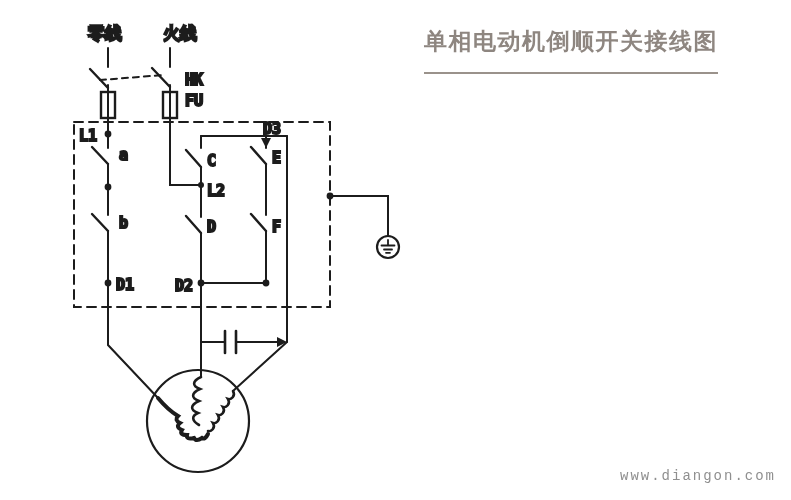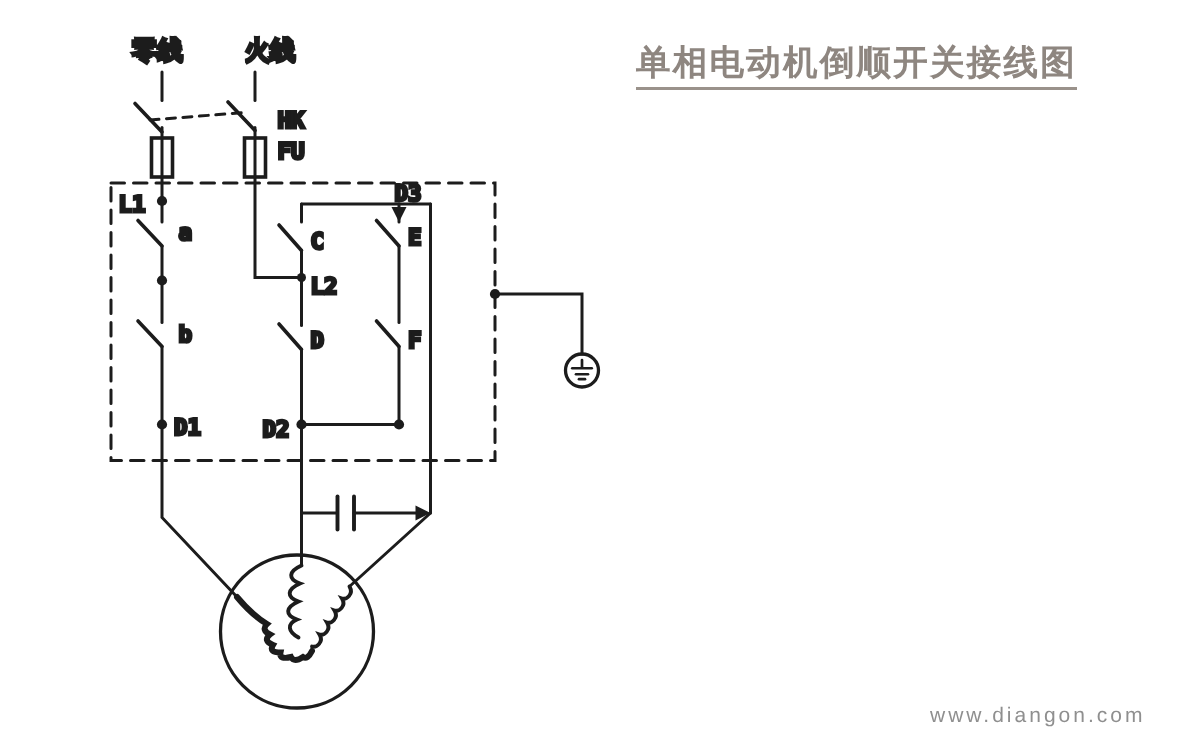--- a/index.html
+++ b/index.html
@@ -12,31 +12,31 @@
   }
   .diagram-svg{position:absolute;left:0;top:0;}
   .title{
     position:absolute;
     left:424px;top:26px;
     font-size:23px;
     font-weight:bold;
     letter-spacing:1.5px;
     color:#8e8680;
     border-bottom:2px solid #9a928b;
-    padding-bottom:1px;
+    padding-bottom:15px;
     white-space:nowrap;
     font-family:"DejaVu Sans",sans-serif;
   }
   .watermark{
     position:absolute;
     left:620px;top:468px;
     font-size:14px;
     letter-spacing:2px;
     color:#8f8f8f;
-    font-family:Liberation Sans, sans-serif;
+    font-family:Liberation Mono, monospace;
     white-space:nowrap;
   }
   .lbl{
     font-family:"DejaVu Sans Mono",monospace;
     font-weight:bold;
     font-size:15px;
     fill:#1c1c1c;
   }
   .lbl-cn{
     font-family:"DejaVu Sans",sans-serif;

